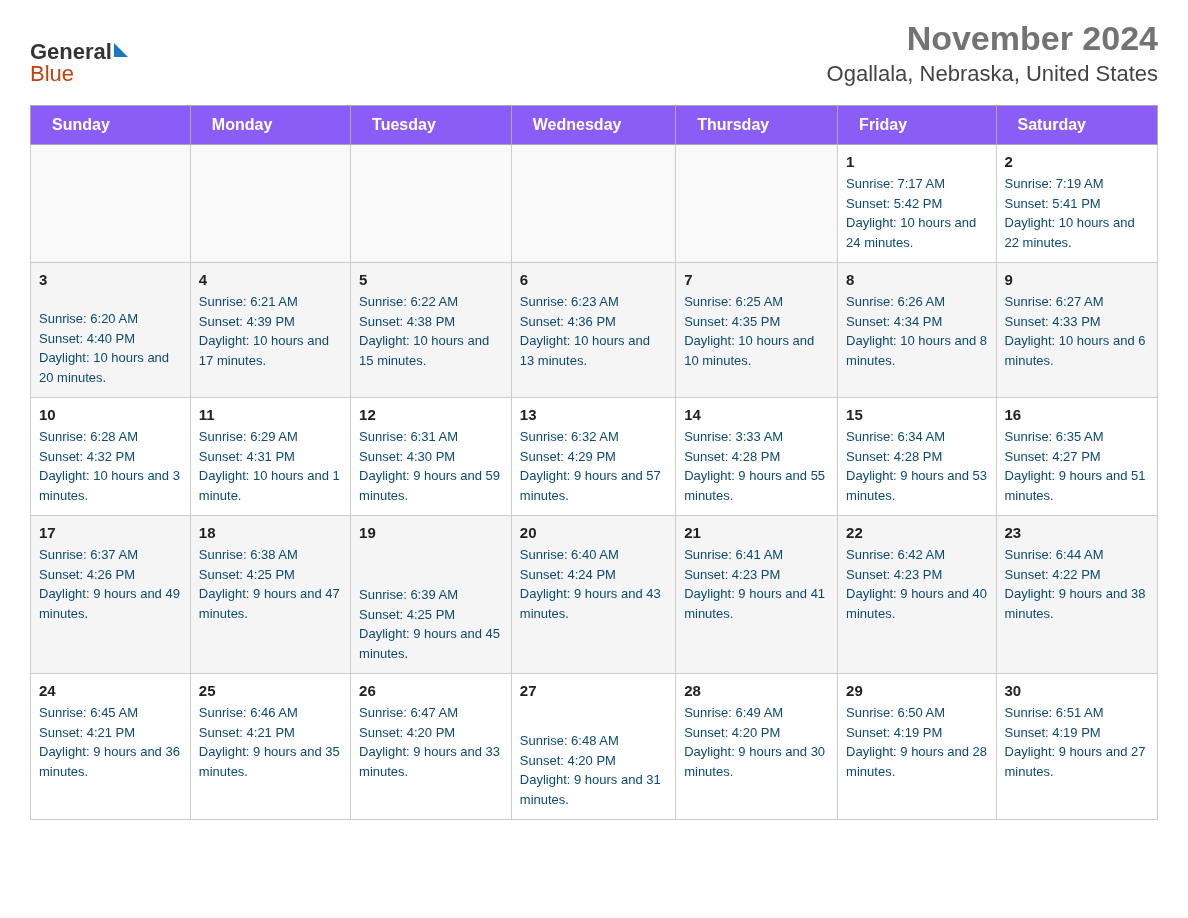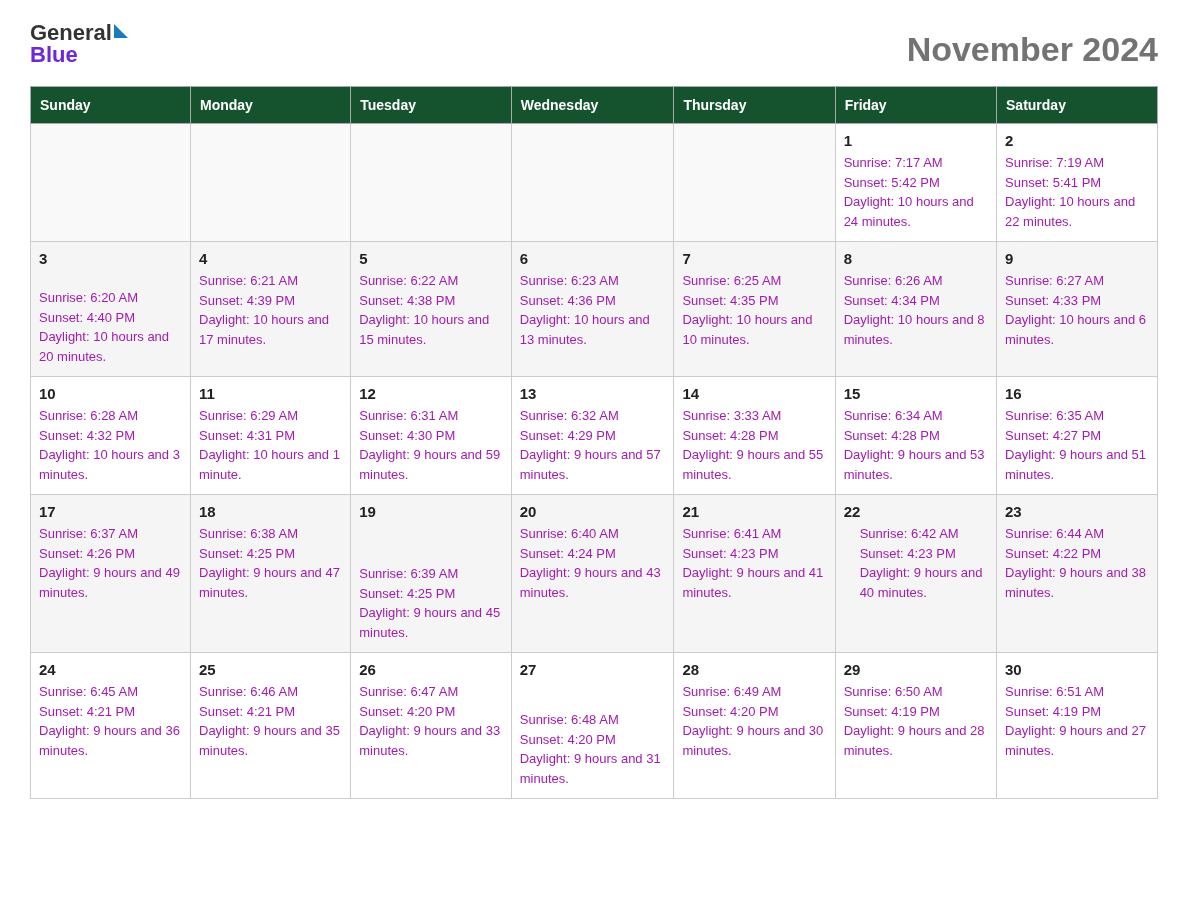--- a/index.html
+++ b/index.html
@@ -32,23 +32,23 @@
       width: 0;
       height: 0;
       border-left: 14px solid #1a7abf;
       border-top: 14px solid transparent;
       border-bottom: 0px solid transparent;
       display: inline-block;
       margin-left: 2px;
       margin-top: -4px;
     }
     .logo-bottom {
-      color: #6d28d9;
+      color: #c2410c;
       font-size: 22px;
-      font-weight: bold;
+      font-weight: normal;
       margin-top: -4px;
     }
     .title-block {
       text-align: right;
     }
     .month-title {
       font-size: 34px;
       font-weight: bold;
       color: #737373;
       line-height: 1.1;
@@ -57,25 +57,25 @@
       font-size: 22px;
       color: #444;
       margin-top: 4px;
     }
     .calendar {
       width: 100%;
       border-collapse: collapse;
       border: 1px solid #aaa;
     }
     .calendar th {
-      background-color: #14532d;
+      background-color: #8b5cf6;
       color: #fff;
-      font-size: 14px;
+      font-size: 16px;
       font-weight: bold;
-      padding: 10px 9px;
+      padding: 10px 21px;
       text-align: left;
       border: 1px solid #aaa;
     }
     .calendar td {
       vertical-align: top;
       border: 1px solid #ccc;
       padding: 8px 8px 10px 8px;
       width: 170px;
       min-height: 110px;
       font-size: 13px;
@@ -91,21 +91,21 @@
     .day-num {
       font-size: 15px;
       font-weight: bold;
       display: block;
       margin-bottom: 4px;
       color: #222;
     }
     .day-info {
       font-size: 13px;
       line-height: 1.5;
-      color: #a21caf;
+      color: #0c4a6e;
     }
     .empty-cell {
       background: #f9f9f9 !important;
     }
     
     .row-odd td { background: #fff; }
     .row-even td { background: #f5f5f5; }
   </style>
 </head>
 <body>
@@ -113,20 +113,21 @@
 <div class="header">
   <div class="logo">
     <div class="logo-top">
       <span>General</span>
       <span class="logo-triangle"></span>
     </div>
     <div class="logo-bottom">Blue</div>
   </div>
   <div class="title-block">
     <div class="month-title">November 2024</div>
+    <div class="location">Ogallala, Nebraska, United States</div>
   </div>
 </div>
 
 <table class="calendar" id="calendar-table">
   <thead id="calendar-head">
   <tr>
         <th>Sunday</th>
         <th>Monday</th>
         <th>Tuesday</th>
         <th>Wednesday</th>
@@ -269,21 +270,21 @@
 Daylight: 9 hours and 43 minutes.</div>
         </td>
         <td>
           <span class="day-num">21</span>
           <div class="day-info" style="white-space: pre-line;">Sunrise: 6:41 AM
 Sunset: 4:23 PM
 Daylight: 9 hours and 41 minutes.</div>
         </td>
         <td>
           <span class="day-num">22</span>
-          <div class="day-info" style="white-space: pre-line; margin-left: 16px;">Sunrise: 6:42 AM
+          <div class="day-info" style="white-space: pre-line;">Sunrise: 6:42 AM
 Sunset: 4:23 PM
 Daylight: 9 hours and 40 minutes.</div>
         </td>
         <td>
           <span class="day-num">23</span>
           <div class="day-info" style="white-space: pre-line;">Sunrise: 6:44 AM
 Sunset: 4:22 PM
 Daylight: 9 hours and 38 minutes.</div>
         </td>
       </tr>

